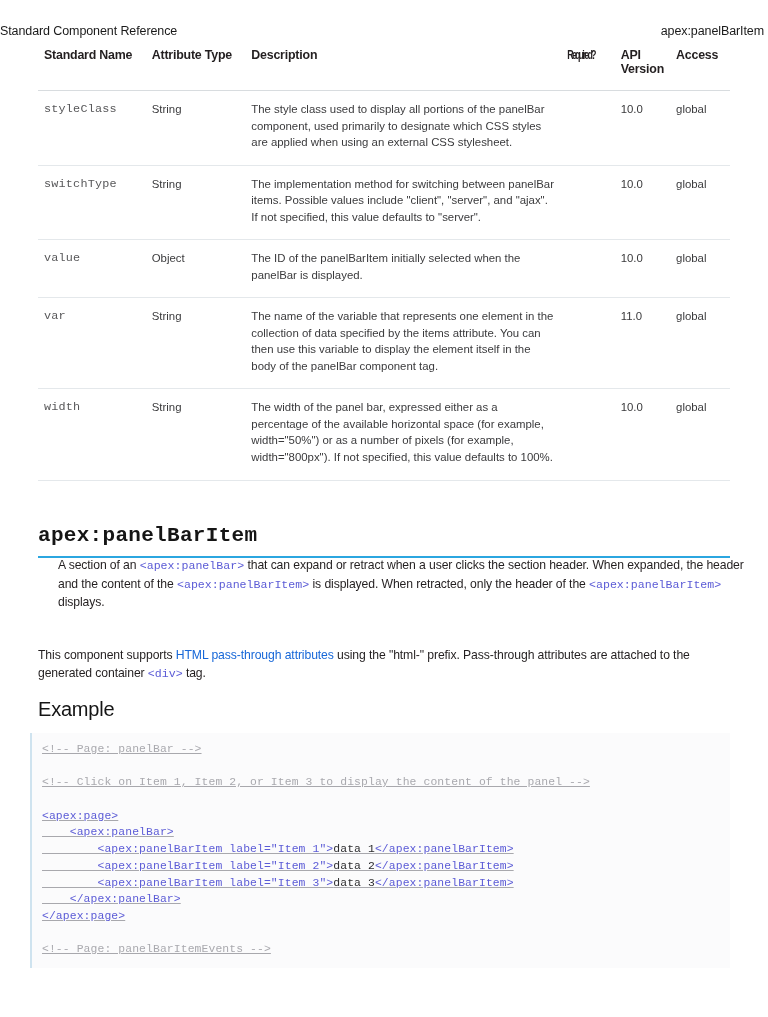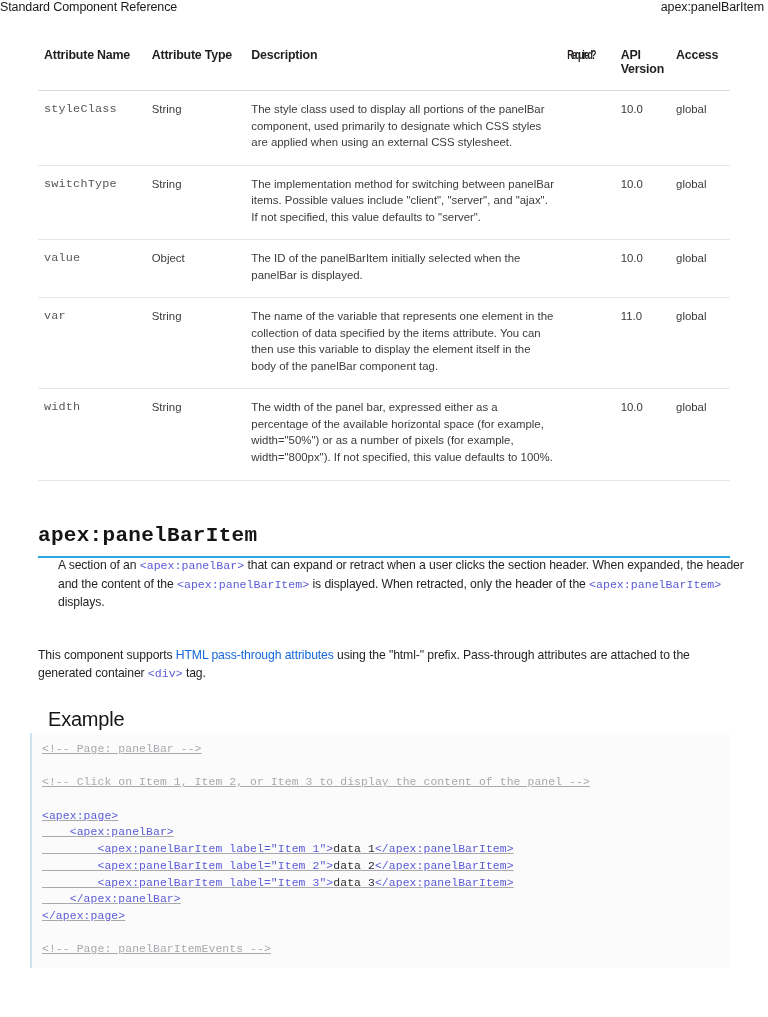--- a/index.html
+++ b/index.html
@@ -31,21 +31,21 @@
     align-items: baseline;
     position: absolute;
     top: 0px;
     left: 0px;
     right: 0px;
     padding: 0 2px 0 0;
     font-size: 12.5px;
     color: #1a1a1a;
     letter-spacing: -0.1px;
   }
-  .running-head .rh-left { margin-left: 0px; }
+  .running-head .rh-left { margin-left: 0px; margin-top: 24px; }
   .running-head .rh-right { margin-right: 2px; }
 
   
   .attr-table {
     position: absolute;
     top: 48px;
     left: 38px;
     width: 692px;
     border-collapse: collapse;
     font-size: 11.4px;
@@ -135,21 +135,21 @@
     color: #1667d8;
     text-decoration: none;
     margin-top: 32px;
   }
 
   
   .example-head {
     position: absolute;
     top: 698px;
     left: 38px;
-    margin: 10px;
+    margin: 0;
     font-size: 20px;
     font-weight: normal;
     color: #151515;
     letter-spacing: -0.2px;
   }
 
   .code-block {
     position: absolute;
     top: 733px;
     left: 30px;
@@ -196,21 +196,21 @@
     <colgroup>
       <col class="col-name">
         <col class="col-type">
         <col class="col-desc">
       <col class="col-req">
         <col class="col-api">
         <col class="col-access">
     </colgroup>
     <thead>
       <tr>
-        <th>Attribute Name</th>
+        <th>Standard Name</th>
         <th>Attribute Type</th>
         <th>Description</th>
         <th class="th-req">Required?</th>
         <th><span>API</span><br><span>Version</span></th>
         <th>Access</th>
       </tr>
     </thead>
     <tbody>
       <tr>
         <td class="cell-name">styleClass</td>

